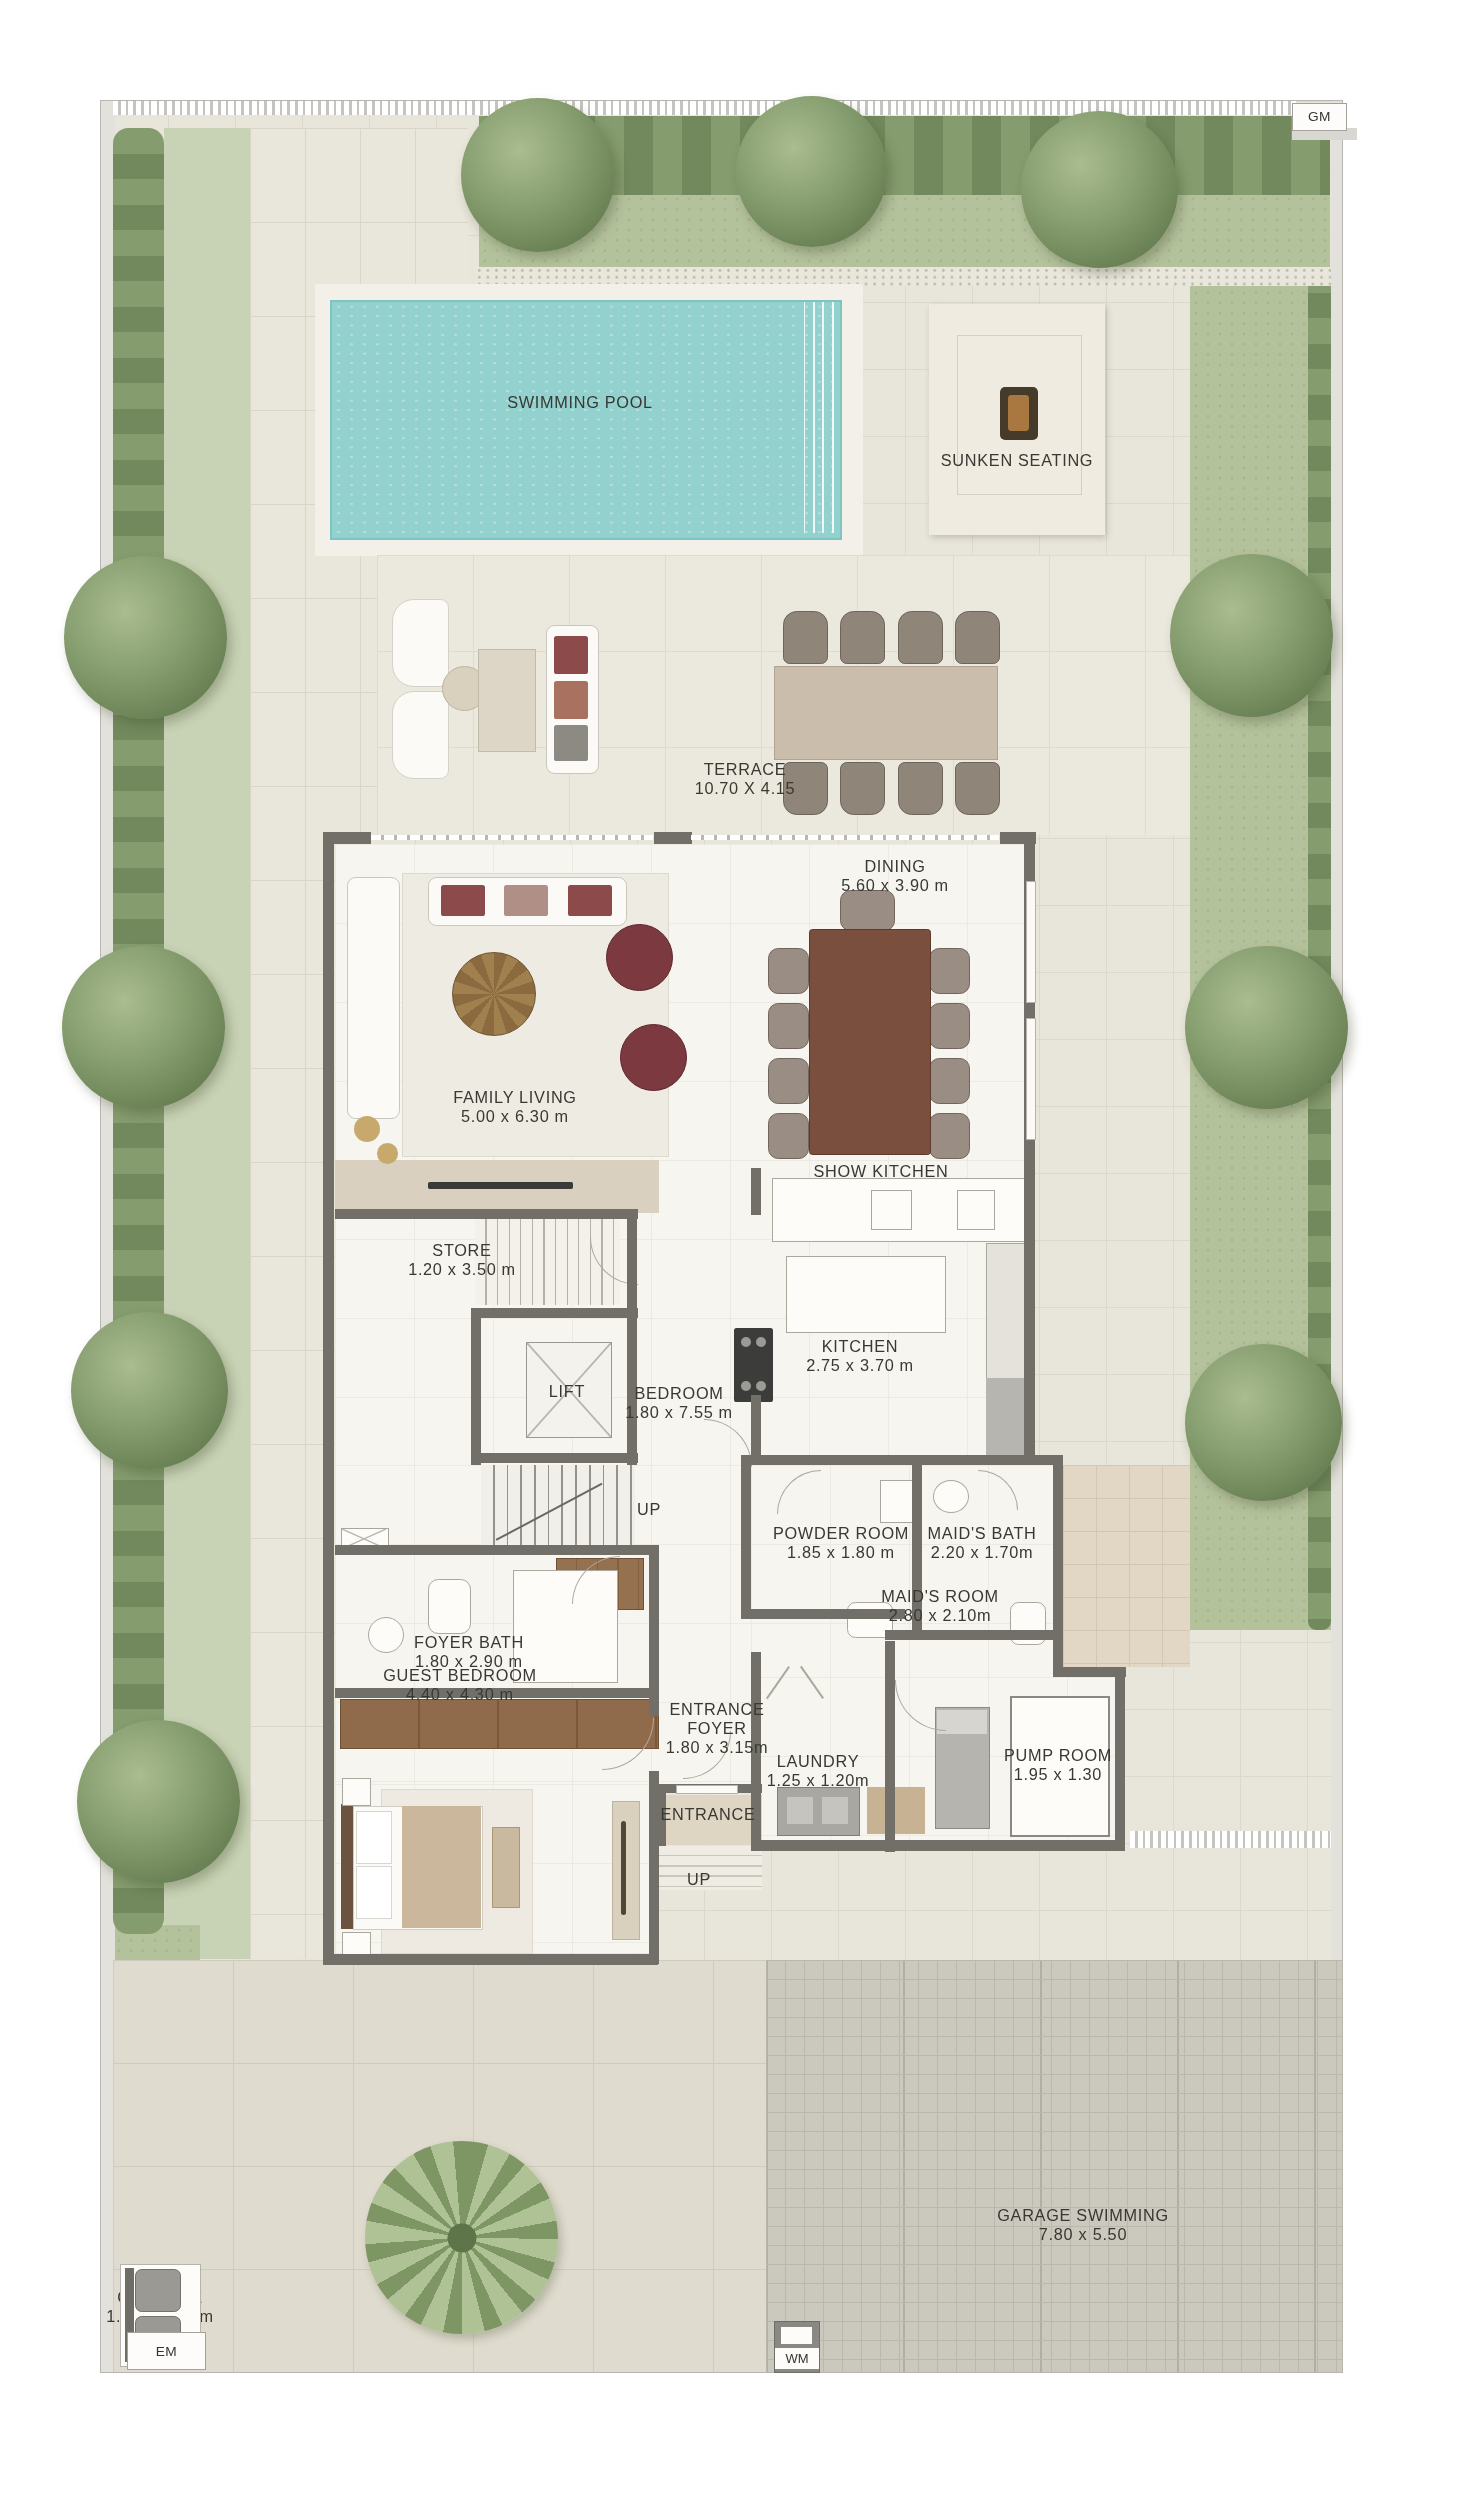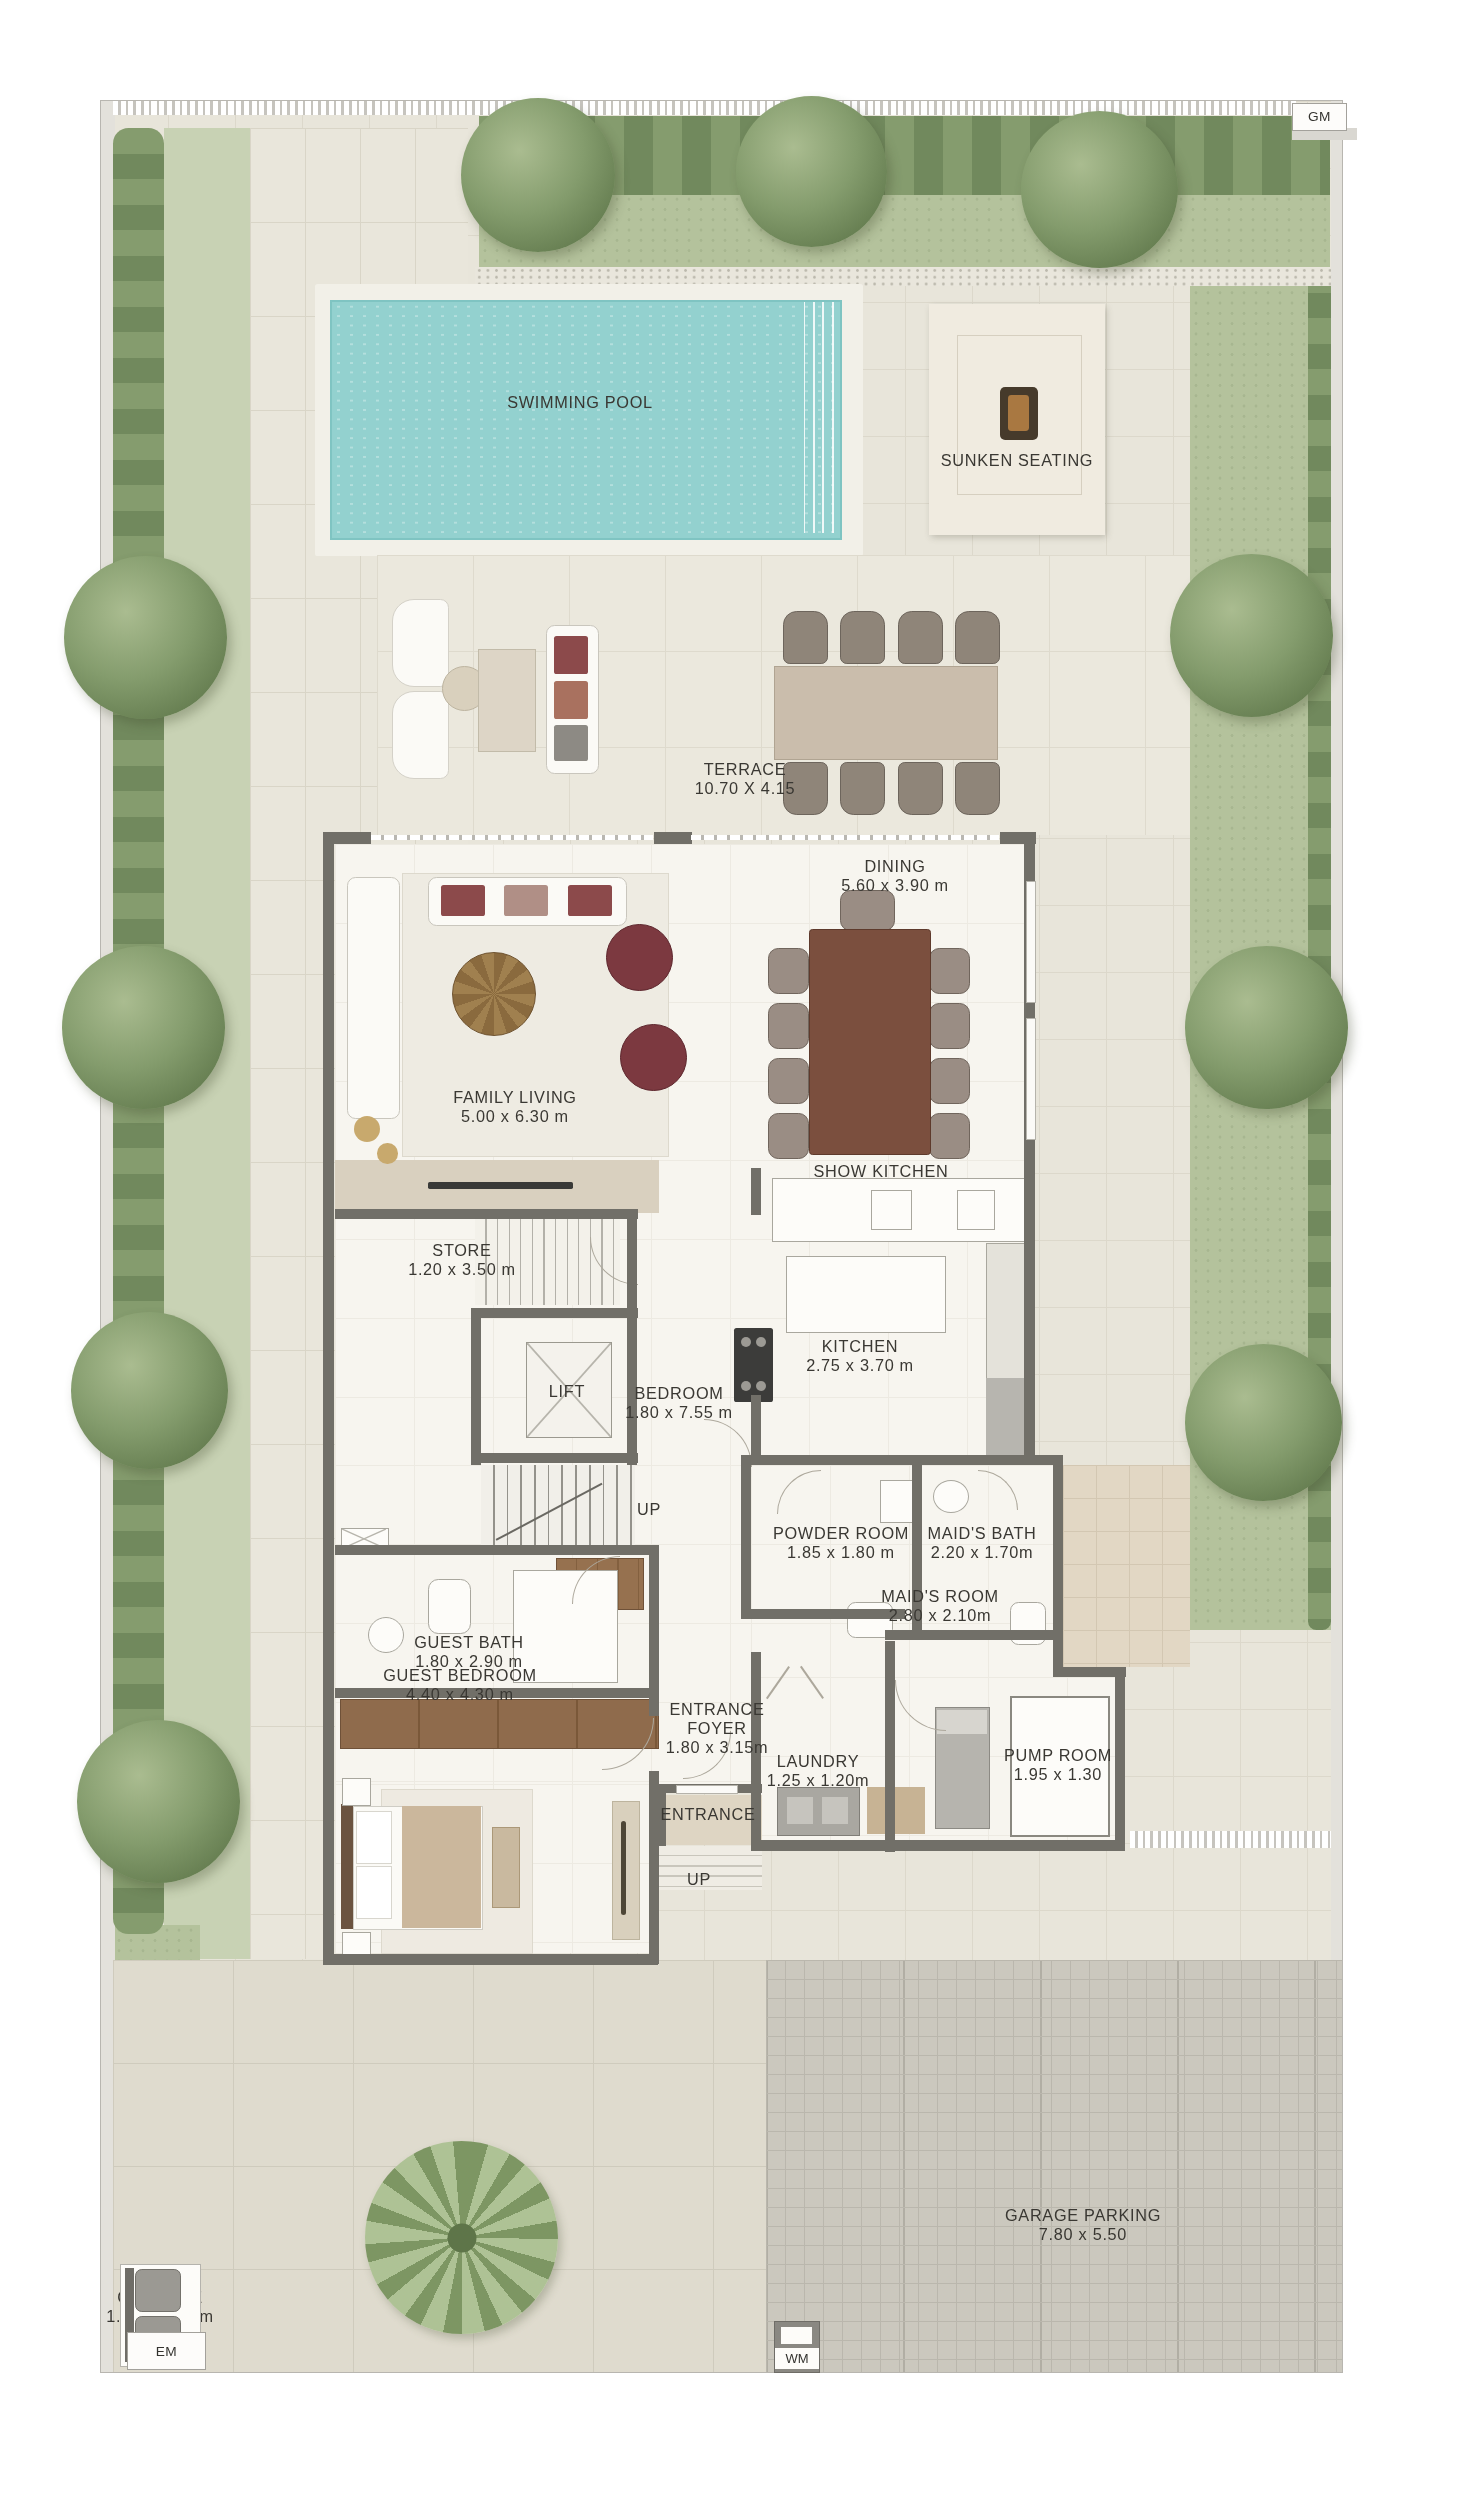--- a/index.html
+++ b/index.html
@@ -315,21 +315,21 @@
       </div>
     <div class="lbl" style="left:740px;top:1442px;">
         <div>POWDER ROOM</div>
         <div>1.85 x 1.80 m</div>
       </div>
     <div class="lbl" style="left:881px;top:1442px;">
         <div>MAID'S BATH</div>
         <div>2.20 x 1.70m</div>
       </div>
     <div class="lbl" style="left:368px;top:1551px;">
-        <div>GUEST BATH</div>
+        <div>FOYER BATH</div>
         <div>1.80 x 2.90 m</div>
       </div>
     <div class="lbl" style="left:839px;top:1505px;">
         <div>MAID'S ROOM</div>
         <div>2.80 x 2.10m</div>
       </div>
     <div class="lbl" style="left:359px;top:1584px;">
         <div>GUEST BEDROOM</div>
         <div>4.40 x 4.30 m</div>
       </div>
@@ -346,21 +346,21 @@
         <div>PUMP ROOM</div>
         <div>1.95 x 1.30</div>
       </div>
     <div class="lbl" style="left:607px;top:1713px;">
         <div>ENTRANCE</div>
       </div>
     <div class="lbl" style="left:598px;top:1778px;">
         <div>UP</div>
       </div>
     <div class="lbl" style="left:982px;top:2124px;">
-        <div>GARAGE PARKING</div>
+        <div>GARAGE SWIMMING</div>
         <div>7.80 x 5.50</div>
       </div>
     <div class="lbl" style="left:59px;top:2206px;">
         <div>GARBAGE</div>
         <div>1.55 x 1.00 m</div>
       </div>
   </div>
 </div>
 
 

